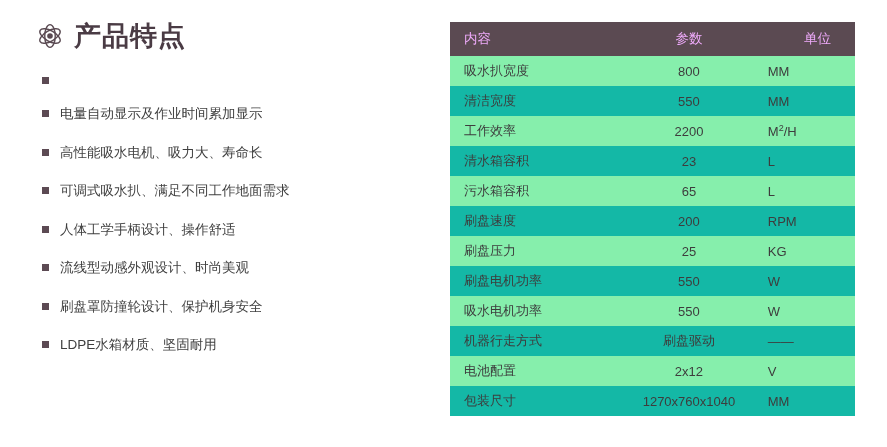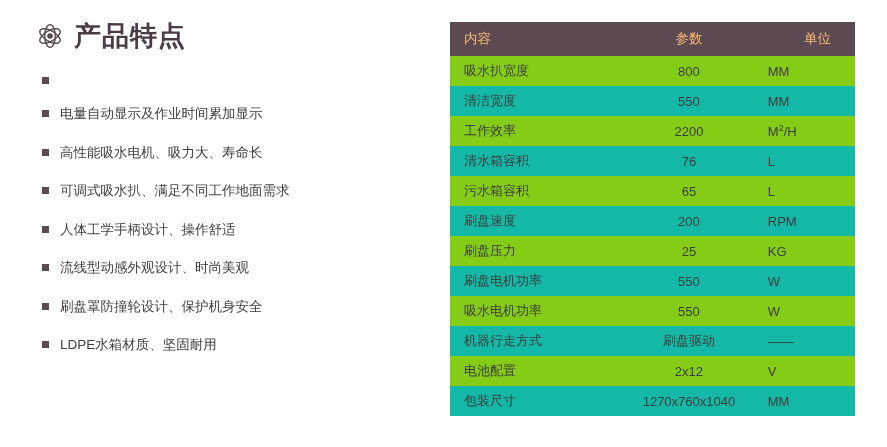--- a/index.html
+++ b/index.html
@@ -83,31 +83,31 @@
     font-size: 13px;
   }
   .spec-table th, .spec-table td {
     padding: 6px 10px;
     text-align: center;
     font-weight: normal;
     border: none;
   }
   .spec-table thead th {
     background: #5b4a52;
-    color: #fdba74;
+    color: #f0abfc;
     font-size: 13.5px;
     padding: 8px 10px;
     margin-left: 16px;
   }
   .spec-table thead th.col-name { text-align: left; padding-left: 14px; width: 42%;}
   .spec-table thead th.col-val  { width: 34%; }
   .spec-table thead th.col-unit { text-align: right; padding-right: 24px; width: 24%;}
   .spec-table tbody td.col-name { text-align: left; padding-left: 14px; }
   .spec-table tbody td.col-unit { text-align: left; padding-right: 16px; }
-  .spec-table tbody tr.odd { background: #84cc16; }
+  .spec-table tbody tr.odd { background: #86efac; }
   .spec-table tbody tr.even { background: #14b8a6; }
   .spec-table tbody td { color: #3d3d3d; }
   sup { font-size: 9px; vertical-align: super; }
 </style>
 </head>
 <body>
 
 <div class="page">
 
   <div class="features">
@@ -178,21 +178,21 @@
           <td class="col-val">550</td>
           <td class="col-unit">MM</td>
         </tr>
         <tr class="odd">
           <td class="col-name">工作效率</td>
           <td class="col-val">2200</td>
           <td class="col-unit">M<sup>2</sup>/H</td>
         </tr>
         <tr class="even">
           <td class="col-name">清水箱容积</td>
-          <td class="col-val">76</td>
+          <td class="col-val">23</td>
           <td class="col-unit">L</td>
         </tr>
         <tr class="odd">
           <td class="col-name">污水箱容积</td>
           <td class="col-val">65</td>
           <td class="col-unit">L</td>
         </tr>
         <tr class="even">
           <td class="col-name">刷盘速度</td>
           <td class="col-val">200</td>

